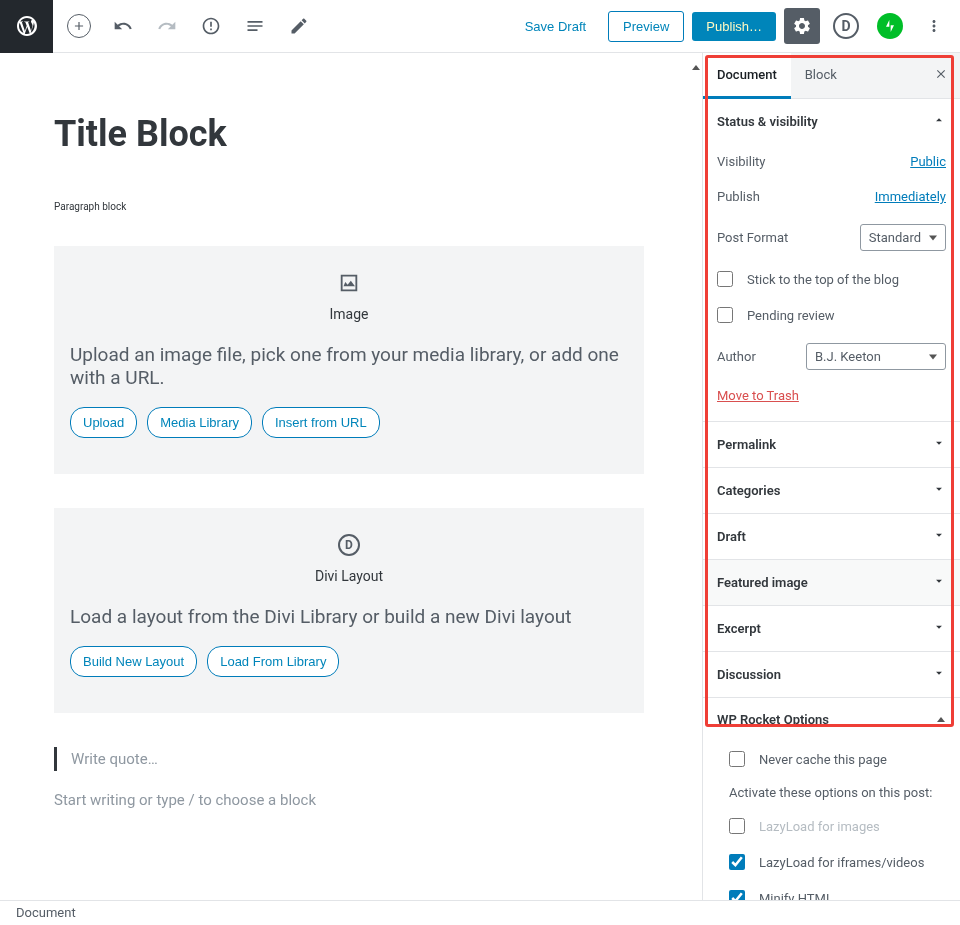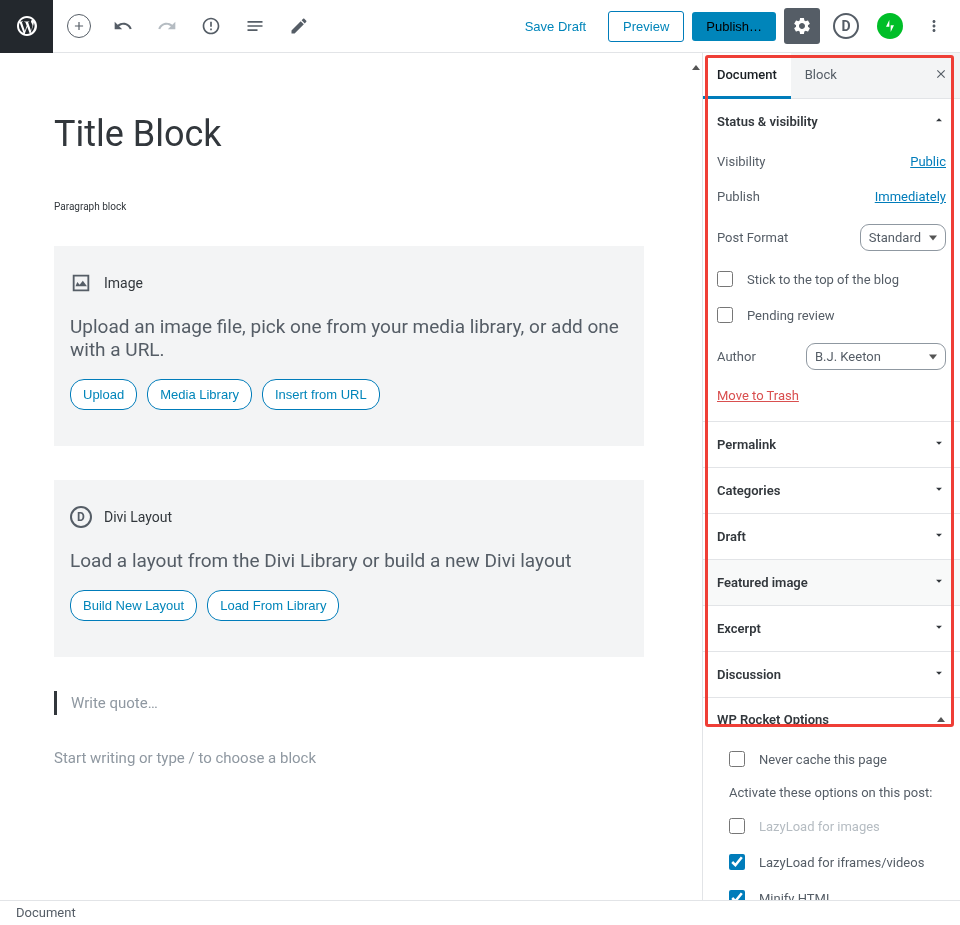--- a/index.html
+++ b/index.html
@@ -12,69 +12,69 @@
 .topbar-left { display: flex; align-items: center; flex: 1; padding-left: 8px; gap: 8px; }
 .topbar-right { display: flex; align-items: center; padding-right: 8px; gap: 8px; }
 .icon-btn { width: 36px; height: 36px; display: flex; align-items: center; justify-content: center; cursor: pointer; border-radius: 3px; }
 .icon-btn svg { width: 20px; height: 20px; fill: #555d66; }
 .icon-btn.disabled svg { fill: #b5bcc2; }
 .circle-border { border: 1.5px solid #555d66; border-radius: 50%; width: 24px; height: 24px; display:flex; align-items:center; justify-content:center;}
 .plus-icon svg { width: 14px; height: 14px; }
 .top-btn { padding: 7px 14px; border-radius: 3px; font-size: 13px; cursor: pointer; border: none; }
 .btn-savedraft { color: #0085ba; background: none; }
 .btn-preview { border: 1px solid #007cba; color: #0085ba; background: #fff; padding: 7px 14px; }
-.btn-publish { background: #0085ba; color: #000000; }
+.btn-publish { background: #0085ba; color: #fef9c3; }
 .btn-gear { background: #555d66; width: 36px; height: 36px; display:flex;align-items:center;justify-content:center; border-radius:3px;}
 .btn-gear svg { fill: #fff; width: 20px; height: 20px;}
 .divi-circle { width: 26px; height: 26px; border: 2px solid #555d66; border-radius: 50%; display:flex;align-items:center;justify-content:center; font-weight:bold; font-size:14px; color:#555d66;}
 .jetpack { width: 26px; height: 26px; background: #00be28; border-radius: 50%; display:flex;align-items:center;justify-content:center;}
 .jetpack svg { width: 16px; height: 16px; fill:#fff;}
 .kebab svg { width: 18px; height: 18px; fill: #555d66;}
 
 
 .main { display: flex; height: 847px; }
 .editor { flex: 1; padding: 60px 54px 0 54px; position: relative; overflow-y: auto;}
 .sidebar-wrap { width: 262px; position: relative;}
 .sidebar { width: 258px; border-left: 1px solid #e2e4e7; height: 100%; overflow-y: auto; background: #fff; margin-left:4px;}
 .scroll-indicator { position:absolute; left:-8px; top:0; width:12px; height:30px; display:flex; align-items:center; justify-content:center;}
 .scroll-indicator svg { width:10px; height:10px; fill:#555;}
 
 
 .red-box { position: absolute; border: 3px solid #ef3e36; border-radius: 3px; top: 55px; left: 705px; width: 249px; height: 672px; pointer-events: none; z-index: 10; }
 
 
-.title { font-size: 36px; font-weight: 400; color: #32373c; margin-bottom: 46px; }
+.title { font-size: 36px; font-weight: 700; color: #32373c; margin-bottom: 46px; }
 .paragraph { font-size: 10px; color: #32373c; margin-bottom: 34px; }
 .block { background: #f3f4f5; padding: 26px 16px 36px 16px; margin-bottom: 34px; }
-.block-header { display: flex; align-items: center; gap: 12px; margin-bottom: 18px; }
+.block-header { display: flex; align-items: center; gap: 12px; margin-bottom: 18px; flex-direction: column; }
 .block-header .bicon { width: 22px; height: 22px; display:flex; align-items:center; justify-content:center;}
 .block-header .bicon svg { fill: #555d66; }
 .block-title { font-size: 14px; color: #32373c; }
 .block-desc { font-size: 19px; color: #555d66; margin-bottom: 18px; margin-top: 21px; }
 .block-buttons { display: flex; gap: 10px; }
 .block-btn { border: 1px solid #007cba; color: #0085ba; background: #fff; padding: 7px 12px; font-size: 13px; border-radius: 14px; cursor: pointer; }
-.quote-block { border-left: 3px solid #32373c; padding-left: 14px; margin-bottom: 34px; height: 24px; display:flex; align-items:center;}
+.quote-block { border-left: 3px solid #32373c; padding-left: 14px; margin-bottom: 20px; height: 24px; display:flex; align-items:center;}
 .quote-placeholder { color: #8f98a1; font-size: 15px; }
 .default-placeholder { color: #8f98a1; font-size: 15px; }
 
 
 .sidebar-tabs { display: flex; border-bottom: 1px solid #e2e4e7; background: #f3f4f5; }
 .sidebar-tab { padding: 14px 14px; font-size: 13px; color: #555d66; cursor: pointer; }
 .sidebar-tab.active { color: #191e23; font-weight: 500; border-bottom: 3px solid #007cba; background:#fff; margin-bottom:-1px;}
 .sidebar-close { margin-left: auto; padding: 14px 12px; cursor:pointer;}
 .sidebar-close svg { width: 14px; height: 14px; fill: #555d66;}
 
 .panel { border-bottom: 1px solid #e2e4e7; }
 .panel-header { padding: 14px 14px; display: flex; justify-content: space-between; align-items: center; cursor: pointer; }
 .panel-title { font-size: 13px; font-weight: 600; color: #32373c; }
 .panel-toggle svg { width: 14px; height: 14px; fill: #32373c; }
 .panel-body { padding: 0 14px 14px 14px; }
 .panel-row { display: flex; justify-content: space-between; align-items: center; padding: 10px 0; font-size: 13px; color: #555d66; }
 .panel-row a { color: #007cba; text-decoration: underline; font-size: 13px; }
-.panel-select { border: 1px solid #8f98a1; padding: 5px 24px 5px 8px; font-size: 13px; border-radius: 9px; background:#fff; position:relative; display:flex; align-items:center; gap:8px;}
+.panel-select { border: 1px solid #8f98a1; padding: 5px 24px 5px 8px; font-size: 13px; border-radius: 3px; background:#fff; position:relative; display:flex; align-items:center; gap:8px;}
 .panel-select:after { content:''; position:absolute; right:8px; top:50%; transform:translateY(-50%); border-left:4px solid transparent; border-right:4px solid transparent; border-top:5px solid #555;}
 .panel-check { display: flex; align-items: center; gap: 14px; padding: 10px 0; font-size: 13px; color: #555d66; }
 .panel-check input { width: 16px; height: 16px; }
 .trash-link { color: #d94f4f; font-size: 13px; padding: 8px 0 4px 0; display:inline-block;}
 .panel.highlighted { background: #f8f9f9; }
 
 .wprocket { padding: 14px; }
 .wprocket-header { display:flex; justify-content:space-between; align-items:center; font-weight:600; margin-bottom:14px;}
 .wprocket-header svg { width:10px; height:10px; fill:#555;}
 .wprocket .panel-check { padding-left: 12px; font-size:13px;}

